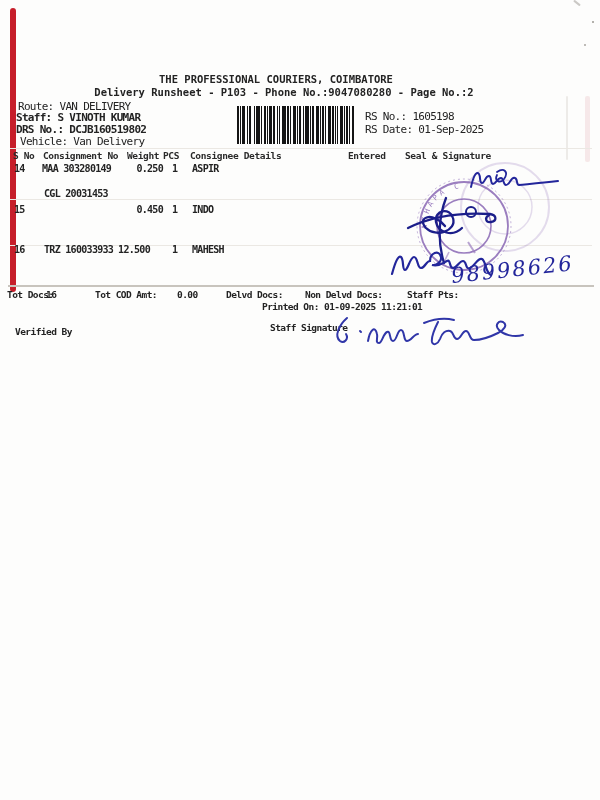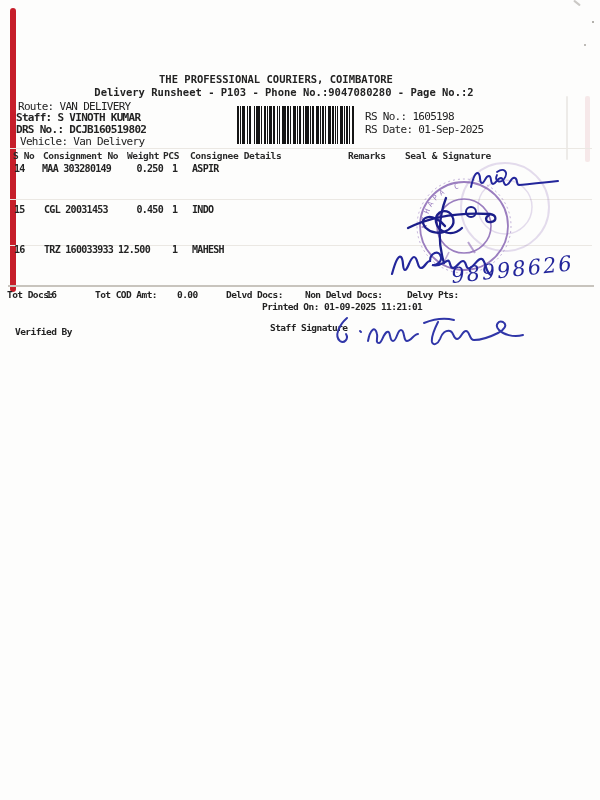--- a/index.html
+++ b/index.html
@@ -97,56 +97,56 @@
   <div class="hline" style="left:10px;top:199px;width:582px;"></div>
   <div class="hline" style="left:10px;top:245px;width:582px;"></div>
   <div class="hline" style="left:8px;top:285px;width:586px;height:2px;background:#c8c4bd;"></div>
 
   <div>
     <span class="abs t-head" style="left:13px;top:150px;">S No</span>
     <span class="abs t-head" style="left:43px;top:150px;">Consignment No</span>
     <span class="abs t-head" style="left:127px;top:150px;">Weight</span>
     <span class="abs t-head" style="left:163px;top:150px;">PCS</span>
     <span class="abs t-head" style="left:190px;top:150px;">Consignee Details</span>
-    <span class="abs t-head" style="left:348px;top:150px;">Remarks</span>
+    <span class="abs t-head" style="left:348px;top:150px;">Entered</span>
     <span class="abs t-head" style="left:405px;top:150px;">Seal &amp; Signature</span>
   </div>
 
   <div>
     <span class="abs t-row" style="left:14px;top:163px;">14</span>
     <span class="abs t-row" style="left:42px;top:163px;">MAA 303280149</span>
     <span class="abs t-row right" style="left:115px;top:163px;width:48px;">0.250</span>
     <span class="abs t-row" style="left:172px;top:163px;">1</span>
     <span class="abs t-row" style="left:192px;top:163px;">ASPIR</span>
   </div>
 
   <div>
     <span class="abs t-row" style="left:14px;top:204px;">15</span>
-    <span class="abs t-row" style="left:44px;top:204px;">CGL 20031453</span>
+    <span class="abs t-row" style="left:44px;top:188px;">CGL 20031453</span>
     <span class="abs t-row right" style="left:115px;top:204px;width:48px;">0.450</span>
     <span class="abs t-row" style="left:172px;top:204px;">1</span>
     <span class="abs t-row" style="left:192px;top:204px;">INDO</span>
   </div>
 
   <div>
     <span class="abs t-row" style="left:14px;top:244px;">16</span>
     <span class="abs t-row" style="left:44px;top:244px;">TRZ 160033933</span>
     <span class="abs t-row right" style="left:115px;top:244px;width:35px;text-align:right;">12.500</span>
     <span class="abs t-row" style="left:172px;top:244px;">1</span>
     <span class="abs t-row" style="left:192px;top:244px;">MAHESH</span>
   </div>
 
   <div>
     <span class="abs t-foot" style="left:7px;top:289px;">Tot Docs:</span>
     <span class="abs t-foot" style="left:46px;top:289px;">16</span>
     <span class="abs t-foot" style="left:95px;top:289px;">Tot COD Amt:</span>
     <span class="abs t-foot" style="left:177px;top:289px;">0.00</span>
     <span class="abs t-foot" style="left:218px;top:289px;margin-left:8px;">Delvd Docs:</span>
     <span class="abs t-foot" style="left:305px;top:289px;">Non Delvd Docs:</span>
-    <span class="abs t-foot" style="left:407px;top:289px;">Delvy Pts:</span>
+    <span class="abs t-foot" style="left:407px;top:289px;">Staff Pts:</span>
   </div>
 
   <div class="abs t-foot" style="left:262px;top:301px;">Printed On: 01-09-2025 11:21:01</div>
 
   <div class="abs t-foot" style="left:15px;top:326px;">Verified By</div>
   <div class="abs t-foot" style="left:270px;top:322px;">Staff Signature</div>
 
   <svg class="ink-layer" width="600" height="800" viewBox="0 0 600 800">
 
     <g stroke="var(--stamp,#8a68b5)" fill="none">

